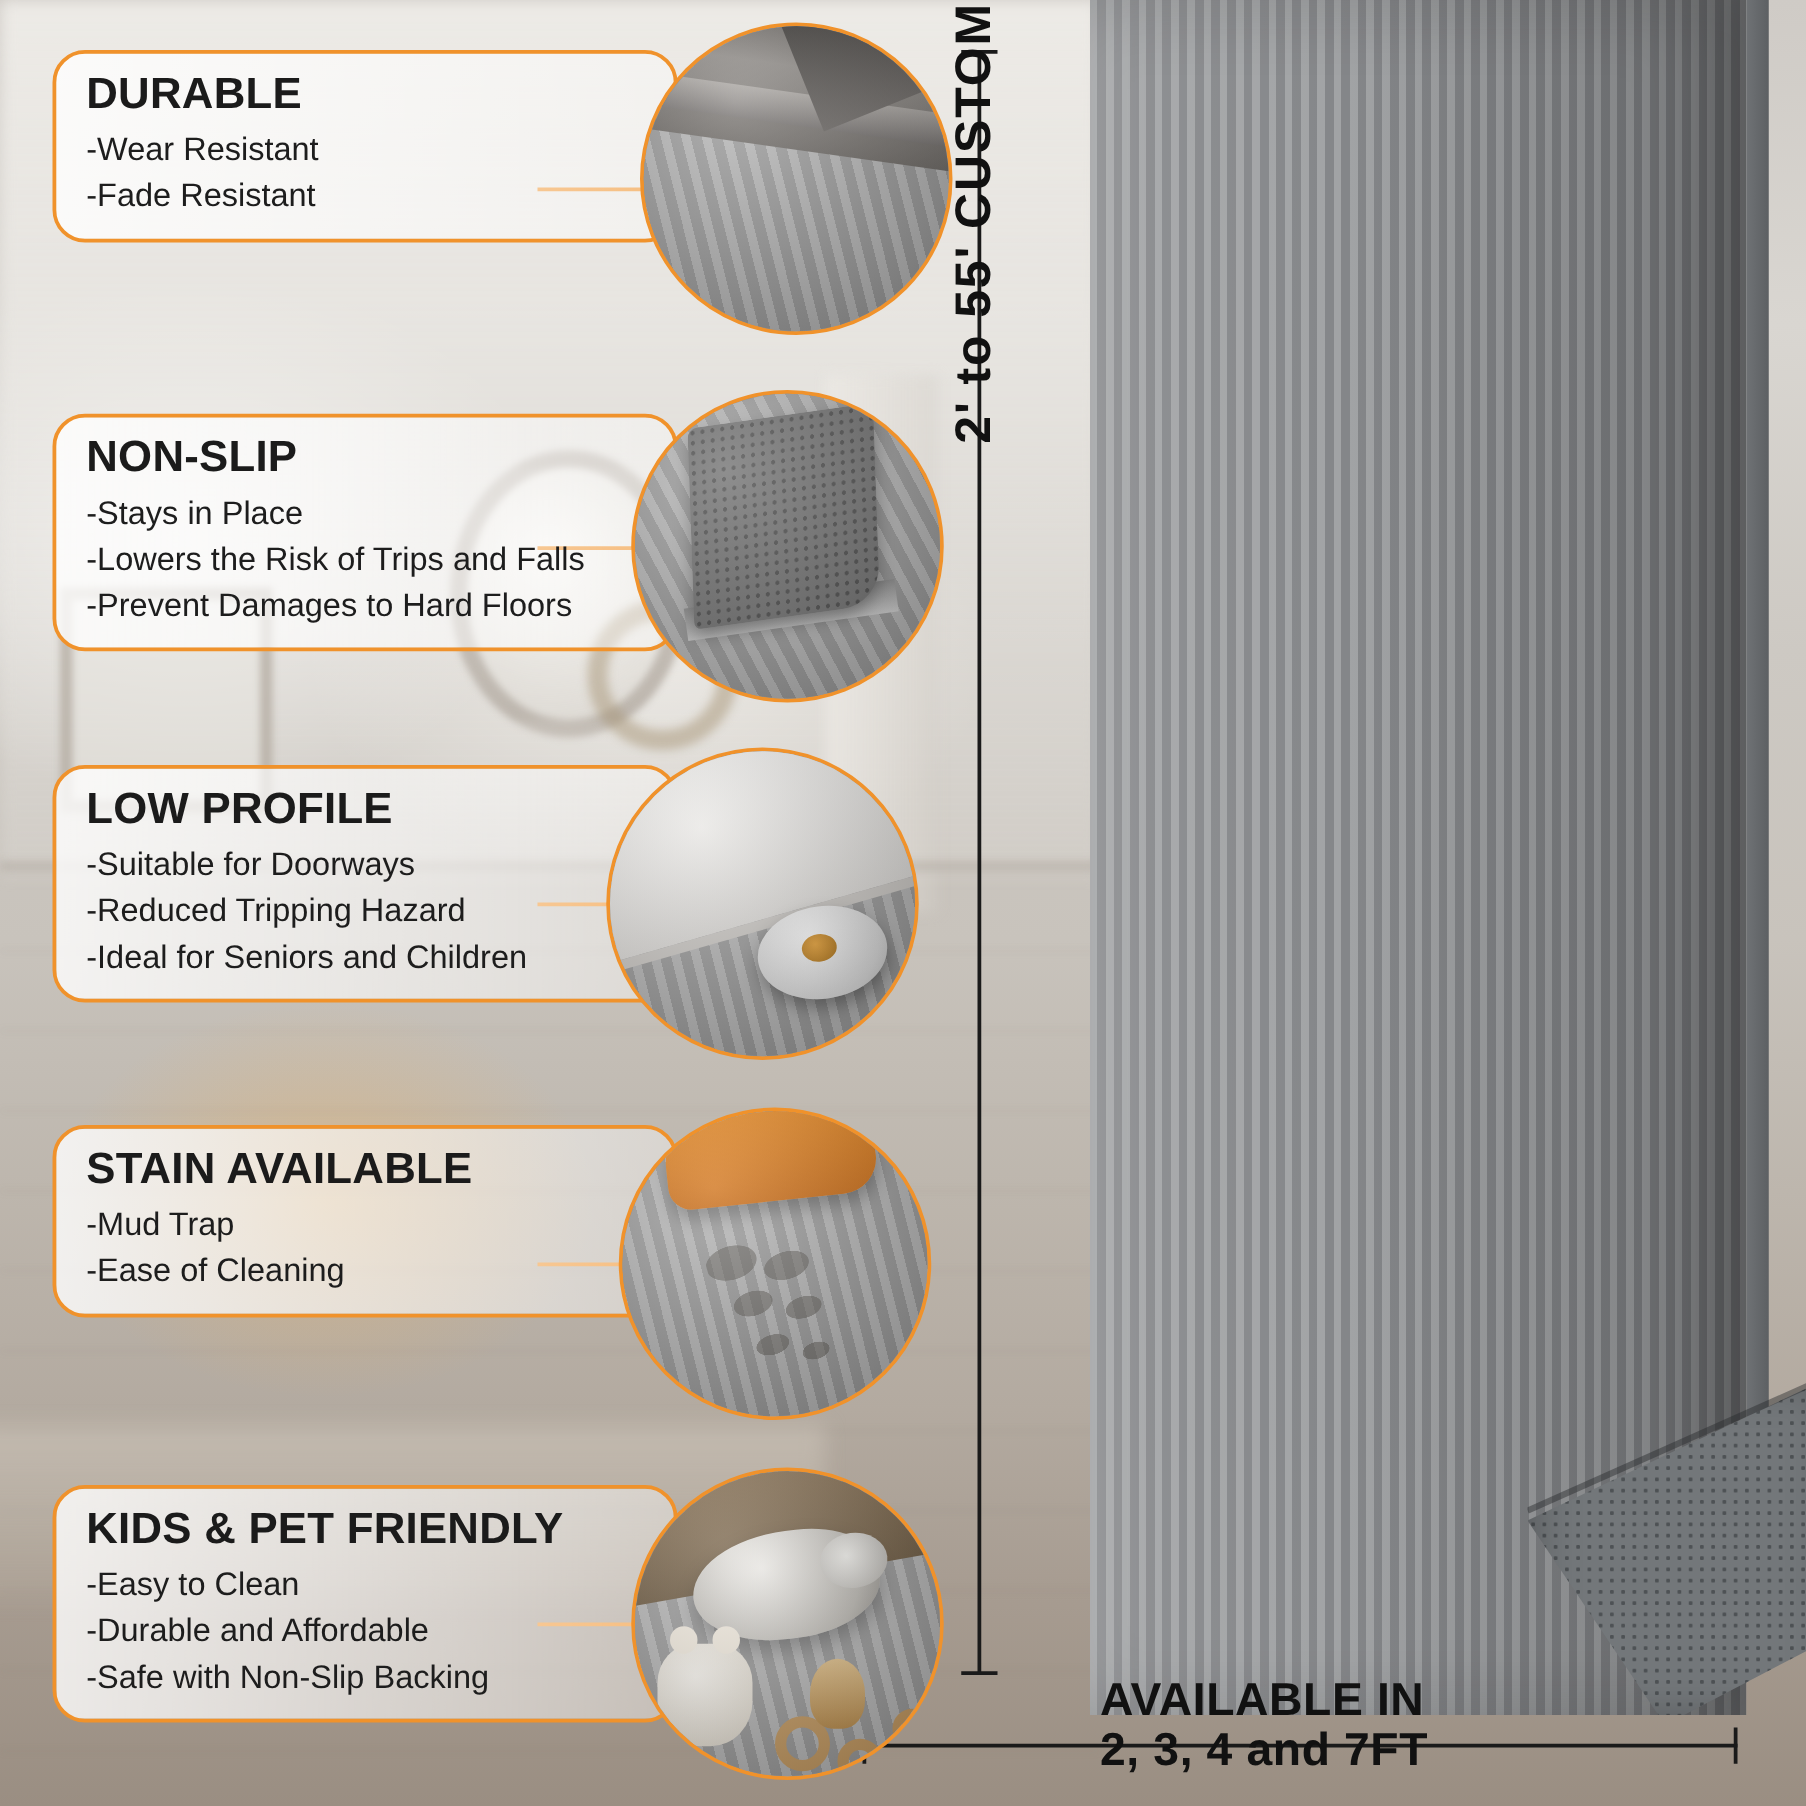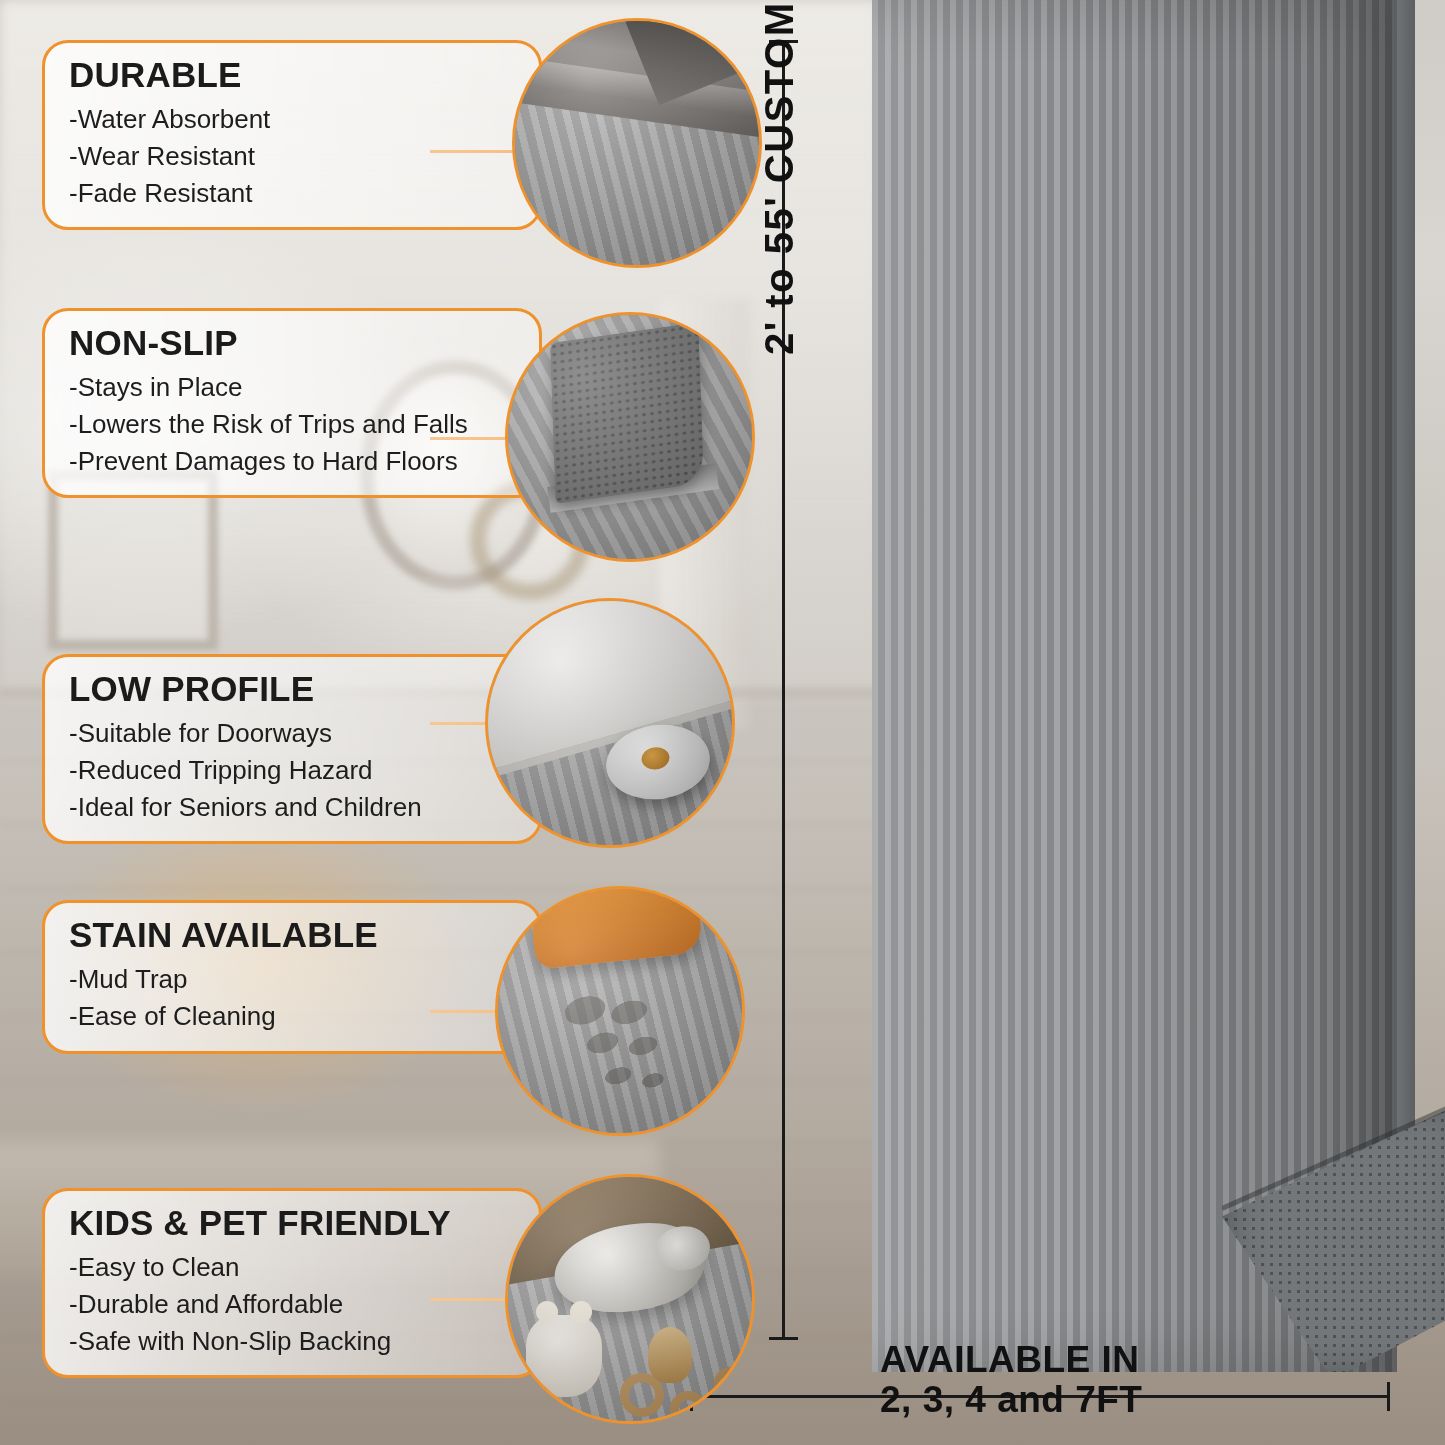--- a/index.html
+++ b/index.html
@@ -440,51 +440,50 @@
     <div class="bg-plank"></div>
     <div class="bg-rug"></div>
   </div>
 
   <div class="features">
 
     <div class="conn" style="left:430px; top:150px; width:150px;"></div>
     <div class="feature" style="top:40px;">
       <div class="callout">
         <div class="f-title">DURABLE</div>
-        <div class="f-line">-Water Absorbent</div>
         <div class="f-line">-Wear Resistant</div>
         <div class="f-line">-Fade Resistant</div>
       </div>
     </div>
     <div class="bubble" style="left:512px; top:18px;">
       <div class="mat-ribs diag"></div>
       <div class="b1-trim"></div>
       <div class="b1-trim2"></div>
       <div class="b1-trim3"></div>
       <div class="shade"></div>
     </div>
 
     <div class="conn" style="left:430px; top:437px; width:150px;"></div>
-    <div class="feature" style="top:308px;">
+    <div class="feature" style="top:331px;">
       <div class="callout">
         <div class="f-title">NON-SLIP</div>
         <div class="f-line">-Stays in Place</div>
         <div class="f-line">-Lowers the Risk of Trips and Falls</div>
         <div class="f-line">-Prevent Damages to Hard Floors</div>
       </div>
     </div>
     <div class="bubble" style="left:505px; top:312px;">
       <div class="mat-ribs steep"></div>
       <div class="b2-fold-edge"></div>
       <div class="b2-fold"></div>
       <div class="shade"></div>
     </div>
 
     <div class="conn" style="left:430px; top:722px; width:150px;"></div>
-    <div class="feature" style="top:612px;margin-top:42px;">
+    <div class="feature" style="top:612px;">
       <div class="callout">
         <div class="f-title">LOW PROFILE</div>
         <div class="f-line">-Suitable for Doorways</div>
         <div class="f-line">-Reduced Tripping Hazard</div>
         <div class="f-line">-Ideal for Seniors and Children</div>
       </div>
     </div>
     <div class="bubble" style="left:485px; top:598px;">
       <div class="mat-ribs diag"></div>
       <div class="b3-door"></div>

